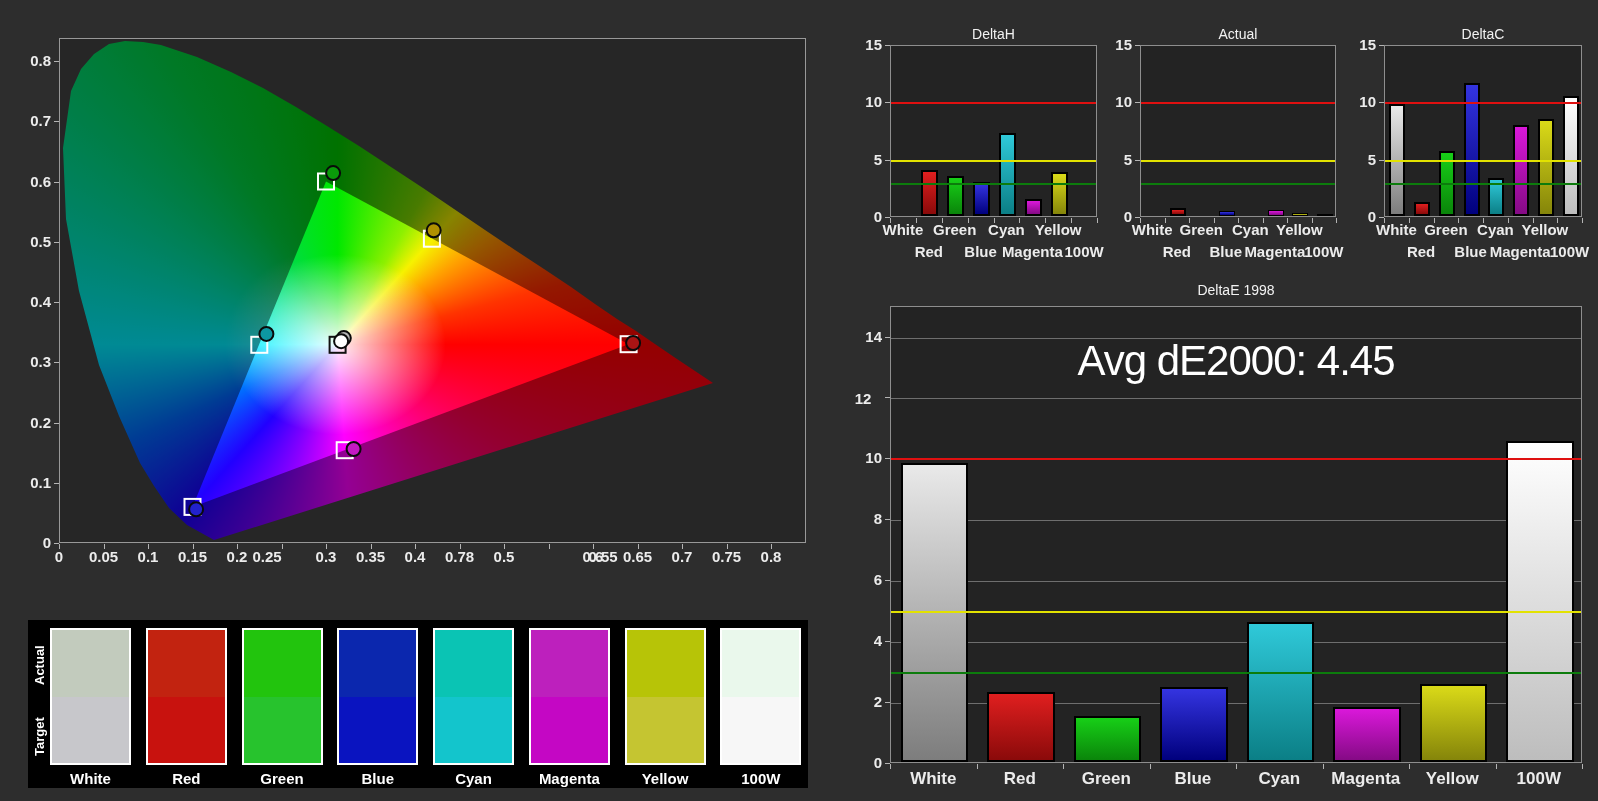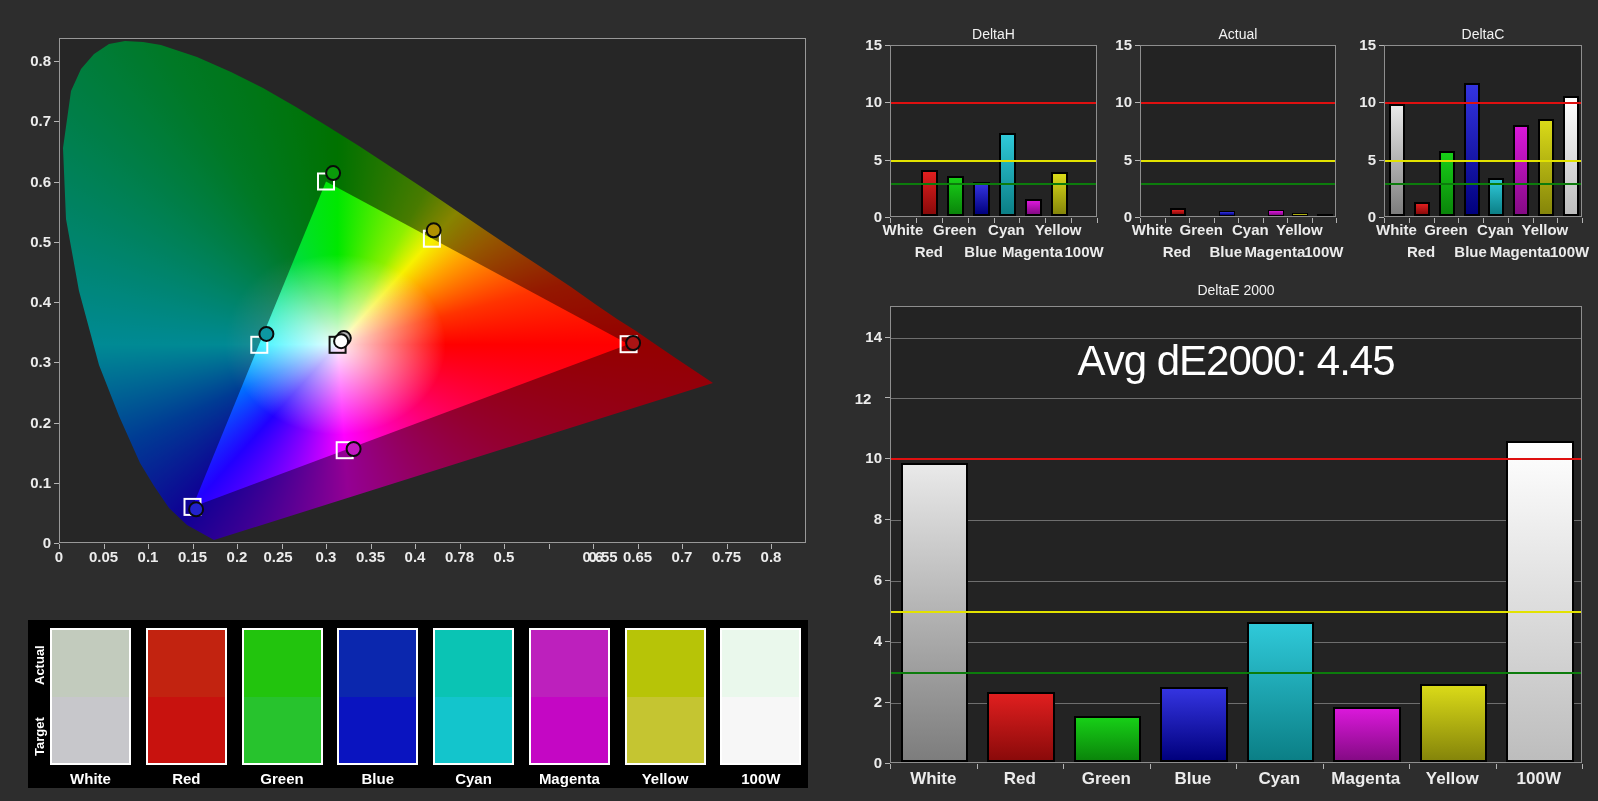--- a/index.html
+++ b/index.html
@@ -104,21 +104,21 @@
       <div class="tick-label cie-xlabel" style="left: 0px;">0</div>
       <div class="tickmark" style="left: 44.5px; top: 506px; width: 1px; height: 5px;"></div>
       <div class="tick-label cie-xlabel" style="left: 44.5px;">0.05</div>
       <div class="tickmark" style="left: 89px; top: 506px; width: 1px; height: 5px;"></div>
       <div class="tick-label cie-xlabel" style="left: 89px;">0.1</div>
       <div class="tickmark" style="left: 133.5px; top: 506px; width: 1px; height: 5px;"></div>
       <div class="tick-label cie-xlabel" style="left: 133.5px;">0.15</div>
       <div class="tickmark" style="left: 178px; top: 506px; width: 1px; height: 5px;"></div>
       <div class="tick-label cie-xlabel" style="left: 178px;">0.2</div>
       <div class="tickmark" style="left: 222.5px; top: 506px; width: 1px; height: 5px;"></div>
-      <div class="tick-label cie-xlabel" style="left: 219px;">0.25</div>
+      <div class="tick-label cie-xlabel" style="left: 208px;">0.25</div>
       <div class="tickmark" style="left: 267px; top: 506px; width: 1px; height: 5px;"></div>
       <div class="tick-label cie-xlabel" style="left: 267px;">0.3</div>
       <div class="tickmark" style="left: 311.5px; top: 506px; width: 1px; height: 5px;"></div>
       <div class="tick-label cie-xlabel" style="left: 311.5px;">0.35</div>
       <div class="tickmark" style="left: 356px; top: 506px; width: 1px; height: 5px;"></div>
       <div class="tick-label cie-xlabel" style="left: 356px;">0.4</div>
       <div class="tickmark" style="left: 400.5px; top: 506px; width: 1px; height: 5px;"></div>
       <div class="tick-label cie-xlabel" style="left: 400.5px;">0.78</div>
       <div class="tickmark" style="left: 445px; top: 506px; width: 1px; height: 5px;"></div>
       <div class="tick-label cie-xlabel" style="left: 445px;">0.5</div>
@@ -268,21 +268,21 @@
     <div class="tickmark" style="left: 49.5px; top: 173px; width: 1px; height: 5px;"></div>
     <div class="tickmark" style="left: 74.3px; top: 173px; width: 1px; height: 5px;"></div>
     <div class="tickmark" style="left: 99px; top: 173px; width: 1px; height: 5px;"></div>
     <div class="tickmark" style="left: 123.8px; top: 173px; width: 1px; height: 5px;"></div>
     <div class="tickmark" style="left: 148.5px; top: 173px; width: 1px; height: 5px;"></div>
     <div class="tickmark" style="left: 173.3px; top: 173px; width: 1px; height: 5px;"></div>
     <div class="tickmark" style="left: 198px; top: 173px; width: 1px; height: 5px;"></div>
   </section>
 
 <section class="deltae" id="deltae-section">
-  <div class="chart-title">DeltaE 2000</div>
+  <div class="chart-title">DeltaE 1998</div>
   <div class="plot">
     <div id="deltae-annotation">Avg dE2000: 4.45</div>
   <div class="gridline" style="top: 396.1px;"></div>
       <div class="gridline" style="top: 335.1px;"></div>
       <div class="gridline" style="top: 274.2px;"></div>
       <div class="gridline" style="top: 213.3px;"></div>
       <div class="gridline" style="top: 152.3px;"></div>
       <div class="gridline" style="top: 91.4px;"></div>
       <div class="gridline" style="top: 30.5px;"></div>
       <div class="bar" style="left: 9.5px; width: 67.5px; height: 298.6px; background: linear-gradient(rgb(233, 233, 233), rgb(125, 125, 125));"></div>

